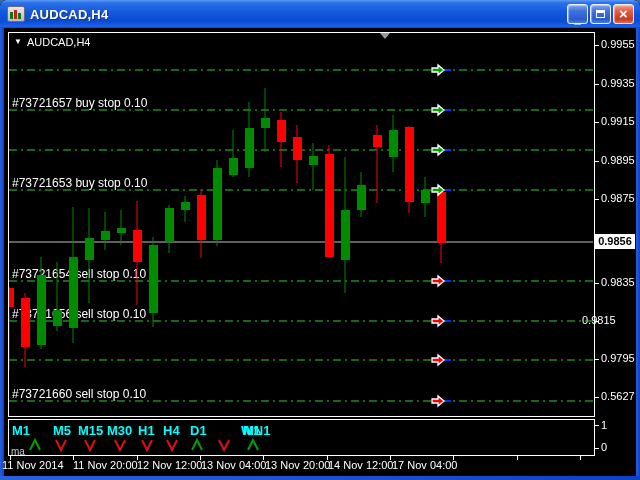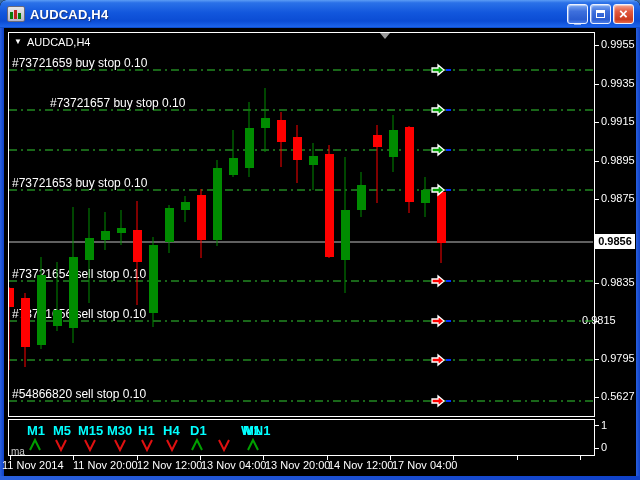--- a/index.html
+++ b/index.html
@@ -67,26 +67,25 @@
   <div class="frame" style="left:0;top:28px;width:4px;height:448px;"></div>
   <div class="frame" style="left:636px;top:28px;width:4px;height:448px;"></div>
   <div class="frame" style="left:0;top:476px;width:640px;height:4px;"></div>
 
   <div class="plot">
     <div class="symlabel">
       <span class="tri">▼</span>
       <span>AUDCAD,H4</span>
     </div>
     <div id="order-labels" style="position:absolute;left:0;top:0;width:100%;height:100%;">
-        <div class="order-label" style="left: 3px; top: 23px;">#73721659 buy stop 0.10</div>
-        <div class="order-label" style="left: 3px; top: 63px; margin-left: 38px;">#73721657 buy stop 0.10</div>
+        <div class="order-label" style="left: 3px; top: 63px;">#73721657 buy stop 0.10</div>
         <div class="order-label" style="left: 3px; top: 143px;">#73721653 buy stop 0.10</div>
         <div class="order-label" style="left: 3px; top: 234px;">#73721654 sell stop 0.10</div>
         <div class="order-label" style="left: 3px; top: 274px;">#73721656 sell stop 0.10</div>
-        <div class="order-label" style="left: 3px; top: 354px;">#54866820 sell stop 0.10</div>
+        <div class="order-label" style="left: 3px; top: 354px;">#73721660 sell stop 0.10</div>
       </div>
     <svg id="chart-svg" width="585" height="383" viewBox="9 33 585 383">
         <line x1="9" y1="70" x2="593" y2="70" stroke="#32cd32" stroke-width="1" stroke-dasharray="8 4 2 4"></line>
         <line x1="9" y1="110" x2="593" y2="110" stroke="#32cd32" stroke-width="1" stroke-dasharray="8 4 2 4"></line>
         <line x1="9" y1="150" x2="593" y2="150" stroke="#32cd32" stroke-width="1" stroke-dasharray="8 4 2 4"></line>
         <line x1="9" y1="190" x2="593" y2="190" stroke="#32cd32" stroke-width="1" stroke-dasharray="8 4 2 4"></line>
         <line x1="9" y1="281" x2="593" y2="281" stroke="#32cd32" stroke-width="1" stroke-dasharray="8 4 2 4"></line>
         <line x1="9" y1="321" x2="593" y2="321" stroke="#32cd32" stroke-width="1" stroke-dasharray="8 4 2 4"></line>
         <line x1="9" y1="360" x2="593" y2="360" stroke="#32cd32" stroke-width="1" stroke-dasharray="8 4 2 4"></line>
         <line x1="9" y1="401" x2="593" y2="401" stroke="#32cd32" stroke-width="1" stroke-dasharray="8 4 2 4"></line>
@@ -216,21 +215,21 @@
       <div class="tick" style="left: 453px; top: 456px; width: 1px; height: 4px;"></div>
       <div class="tick" style="left: 517px; top: 456px; width: 1px; height: 4px;"></div>
       <div class="tick" style="left: 580px; top: 456px; width: 1px; height: 4px;"></div>
       <div class="timelabel" style="left: 2px;">11 Nov 2014</div>
       <div class="timelabel" style="left: 73px;">11 Nov 20:00</div>
       <div class="timelabel" style="left: 137px;">12 Nov 12:00</div>
       <div class="timelabel" style="left: 201px;">13 Nov 04:00</div>
       <div class="timelabel" style="left: 265px;">13 Nov 20:00</div>
       <div class="timelabel" style="left: 328px;">14 Nov 12:00</div>
       <div class="timelabel" style="left: 392px;">17 Nov 04:00</div>
-      <div class="tflabel" style="left: 27px; top: 423px;">M1</div>
+      <div class="tflabel" style="left: 12px; top: 423px;">M1</div>
       <div class="tflabel" style="left: 53px; top: 423px;">M5</div>
       <div class="tflabel" style="left: 78px; top: 423px;">M15</div>
       <div class="tflabel" style="left: 107px; top: 423px;">M30</div>
       <div class="tflabel" style="left: 138px; top: 423px;">H1</div>
       <div class="tflabel" style="left: 163px; top: 423px;">H4</div>
       <div class="tflabel" style="left: 190px; top: 423px;">D1</div>
       <div class="tflabel" style="left: 217px; top: 423px; margin-left: 24px;">W1</div>
       <div class="tflabel" style="left: 243px; top: 423px;">MN1</div>
     </div>
 

